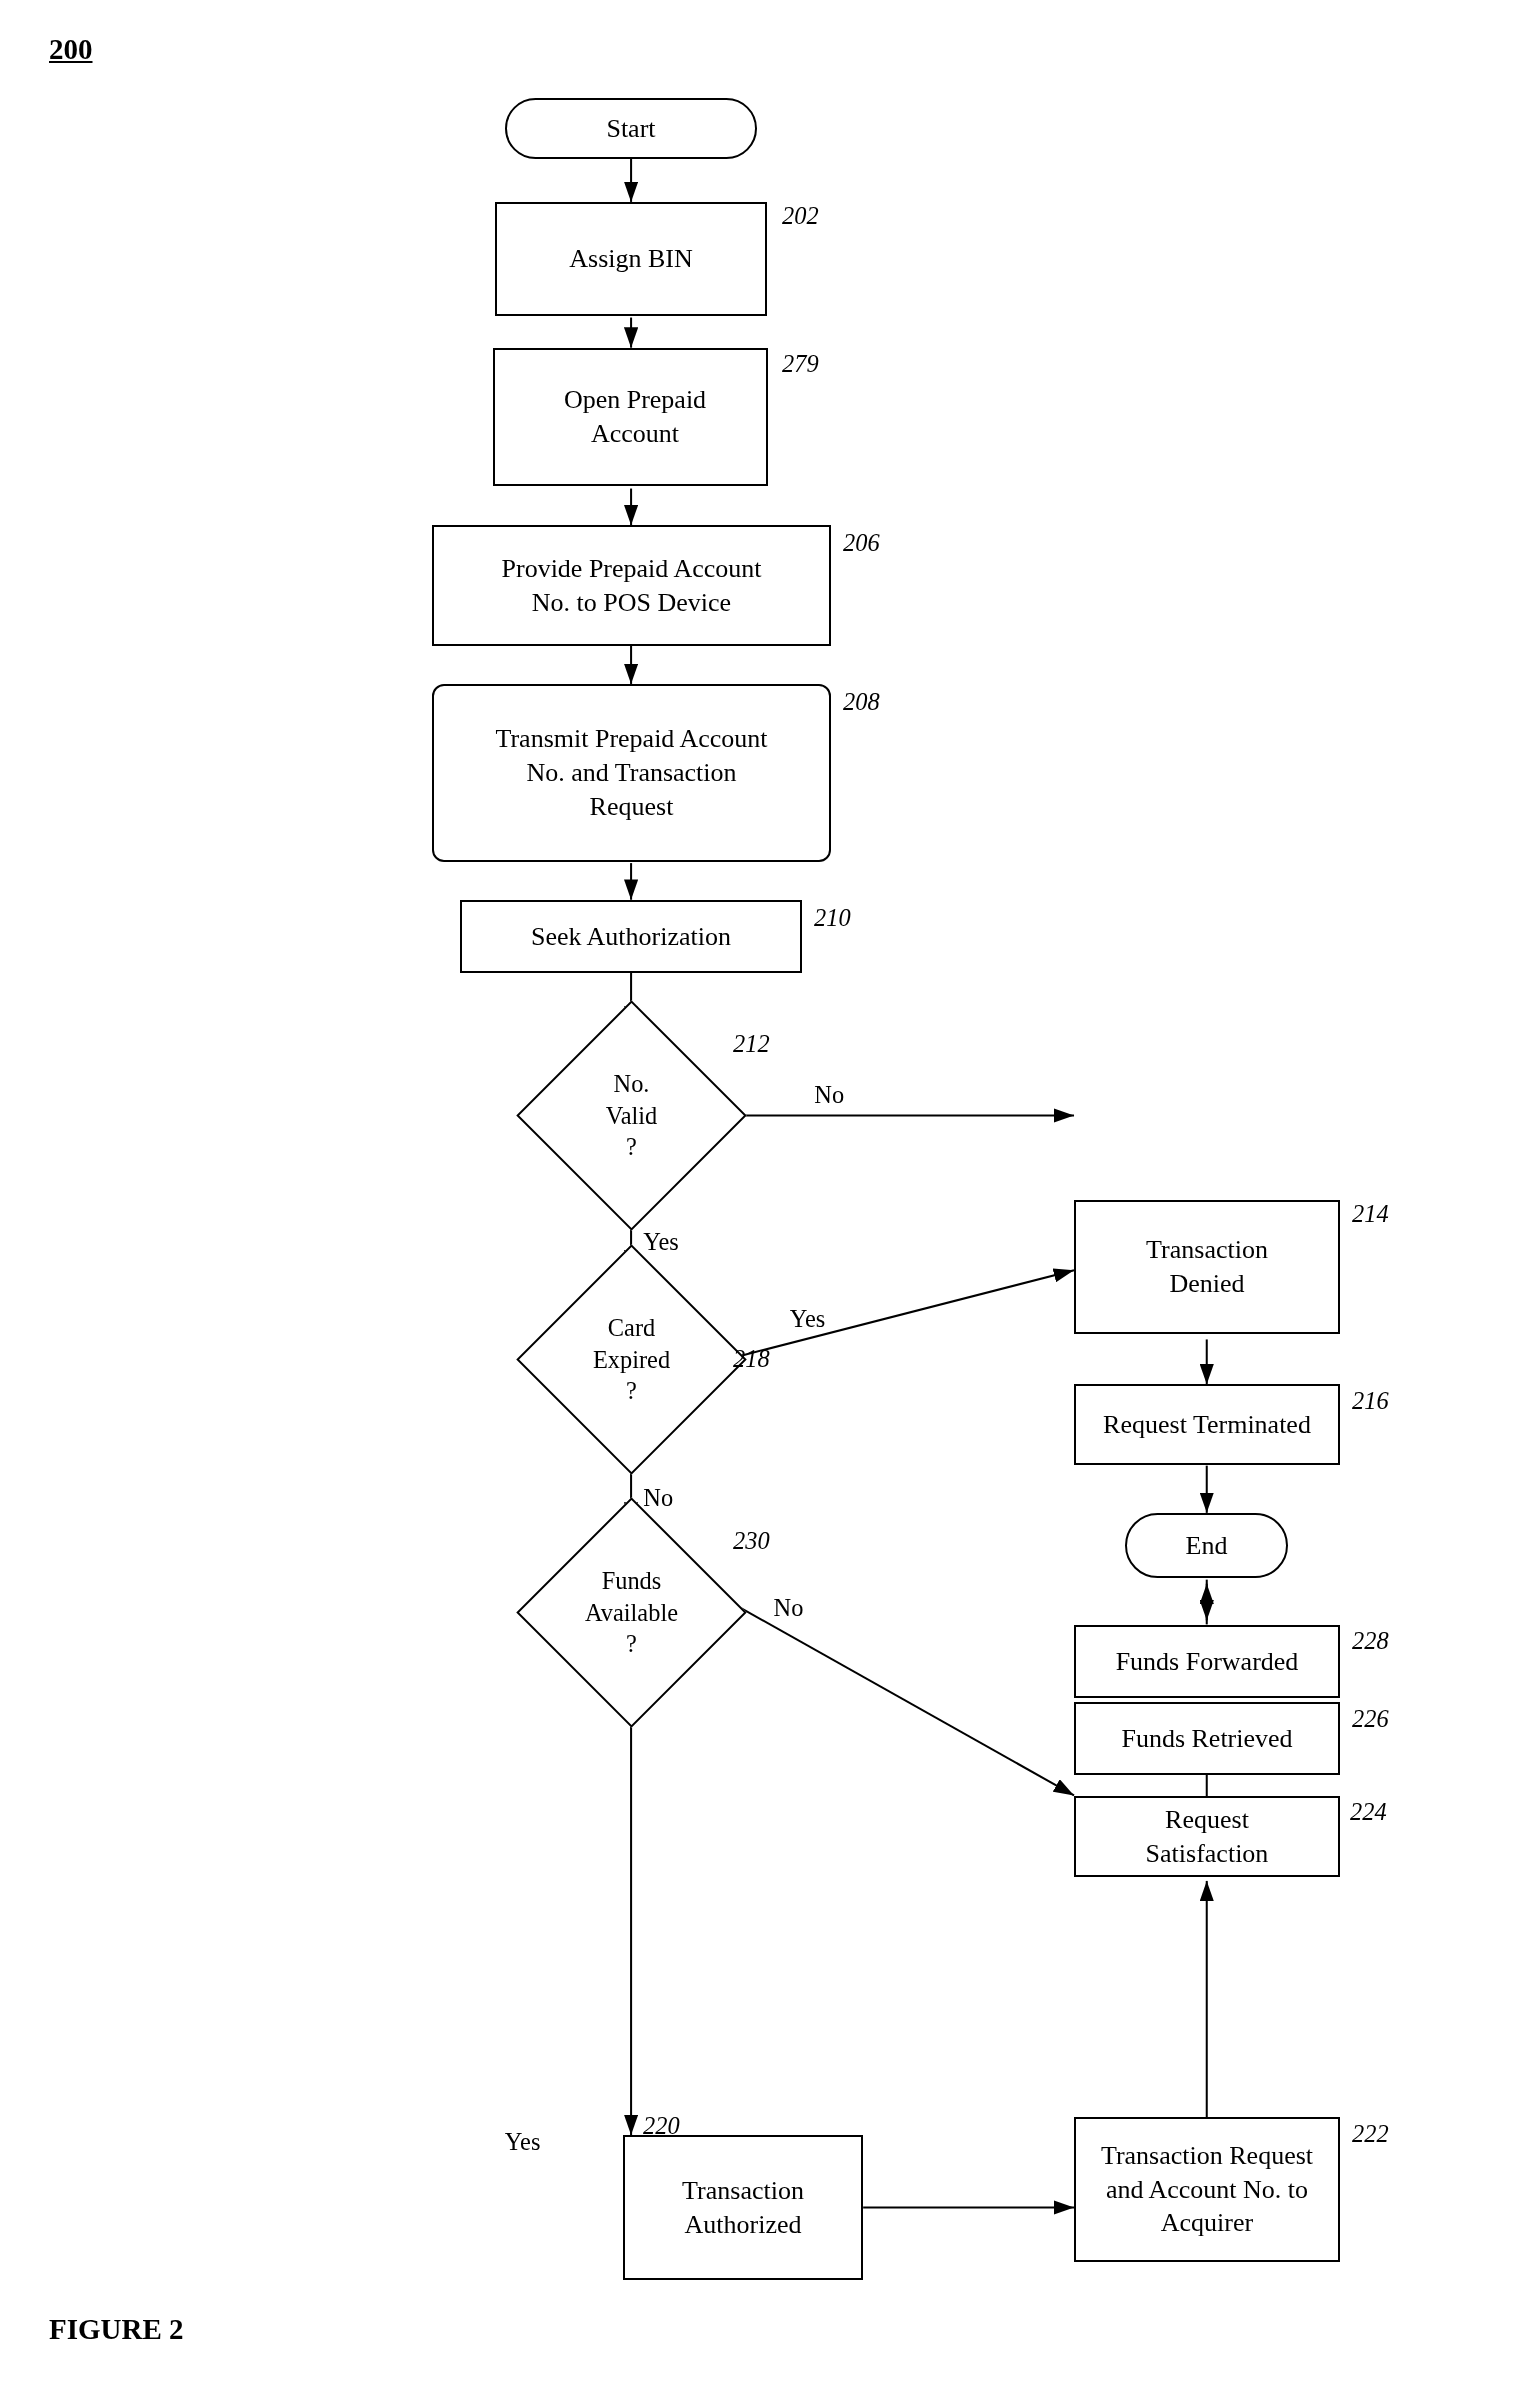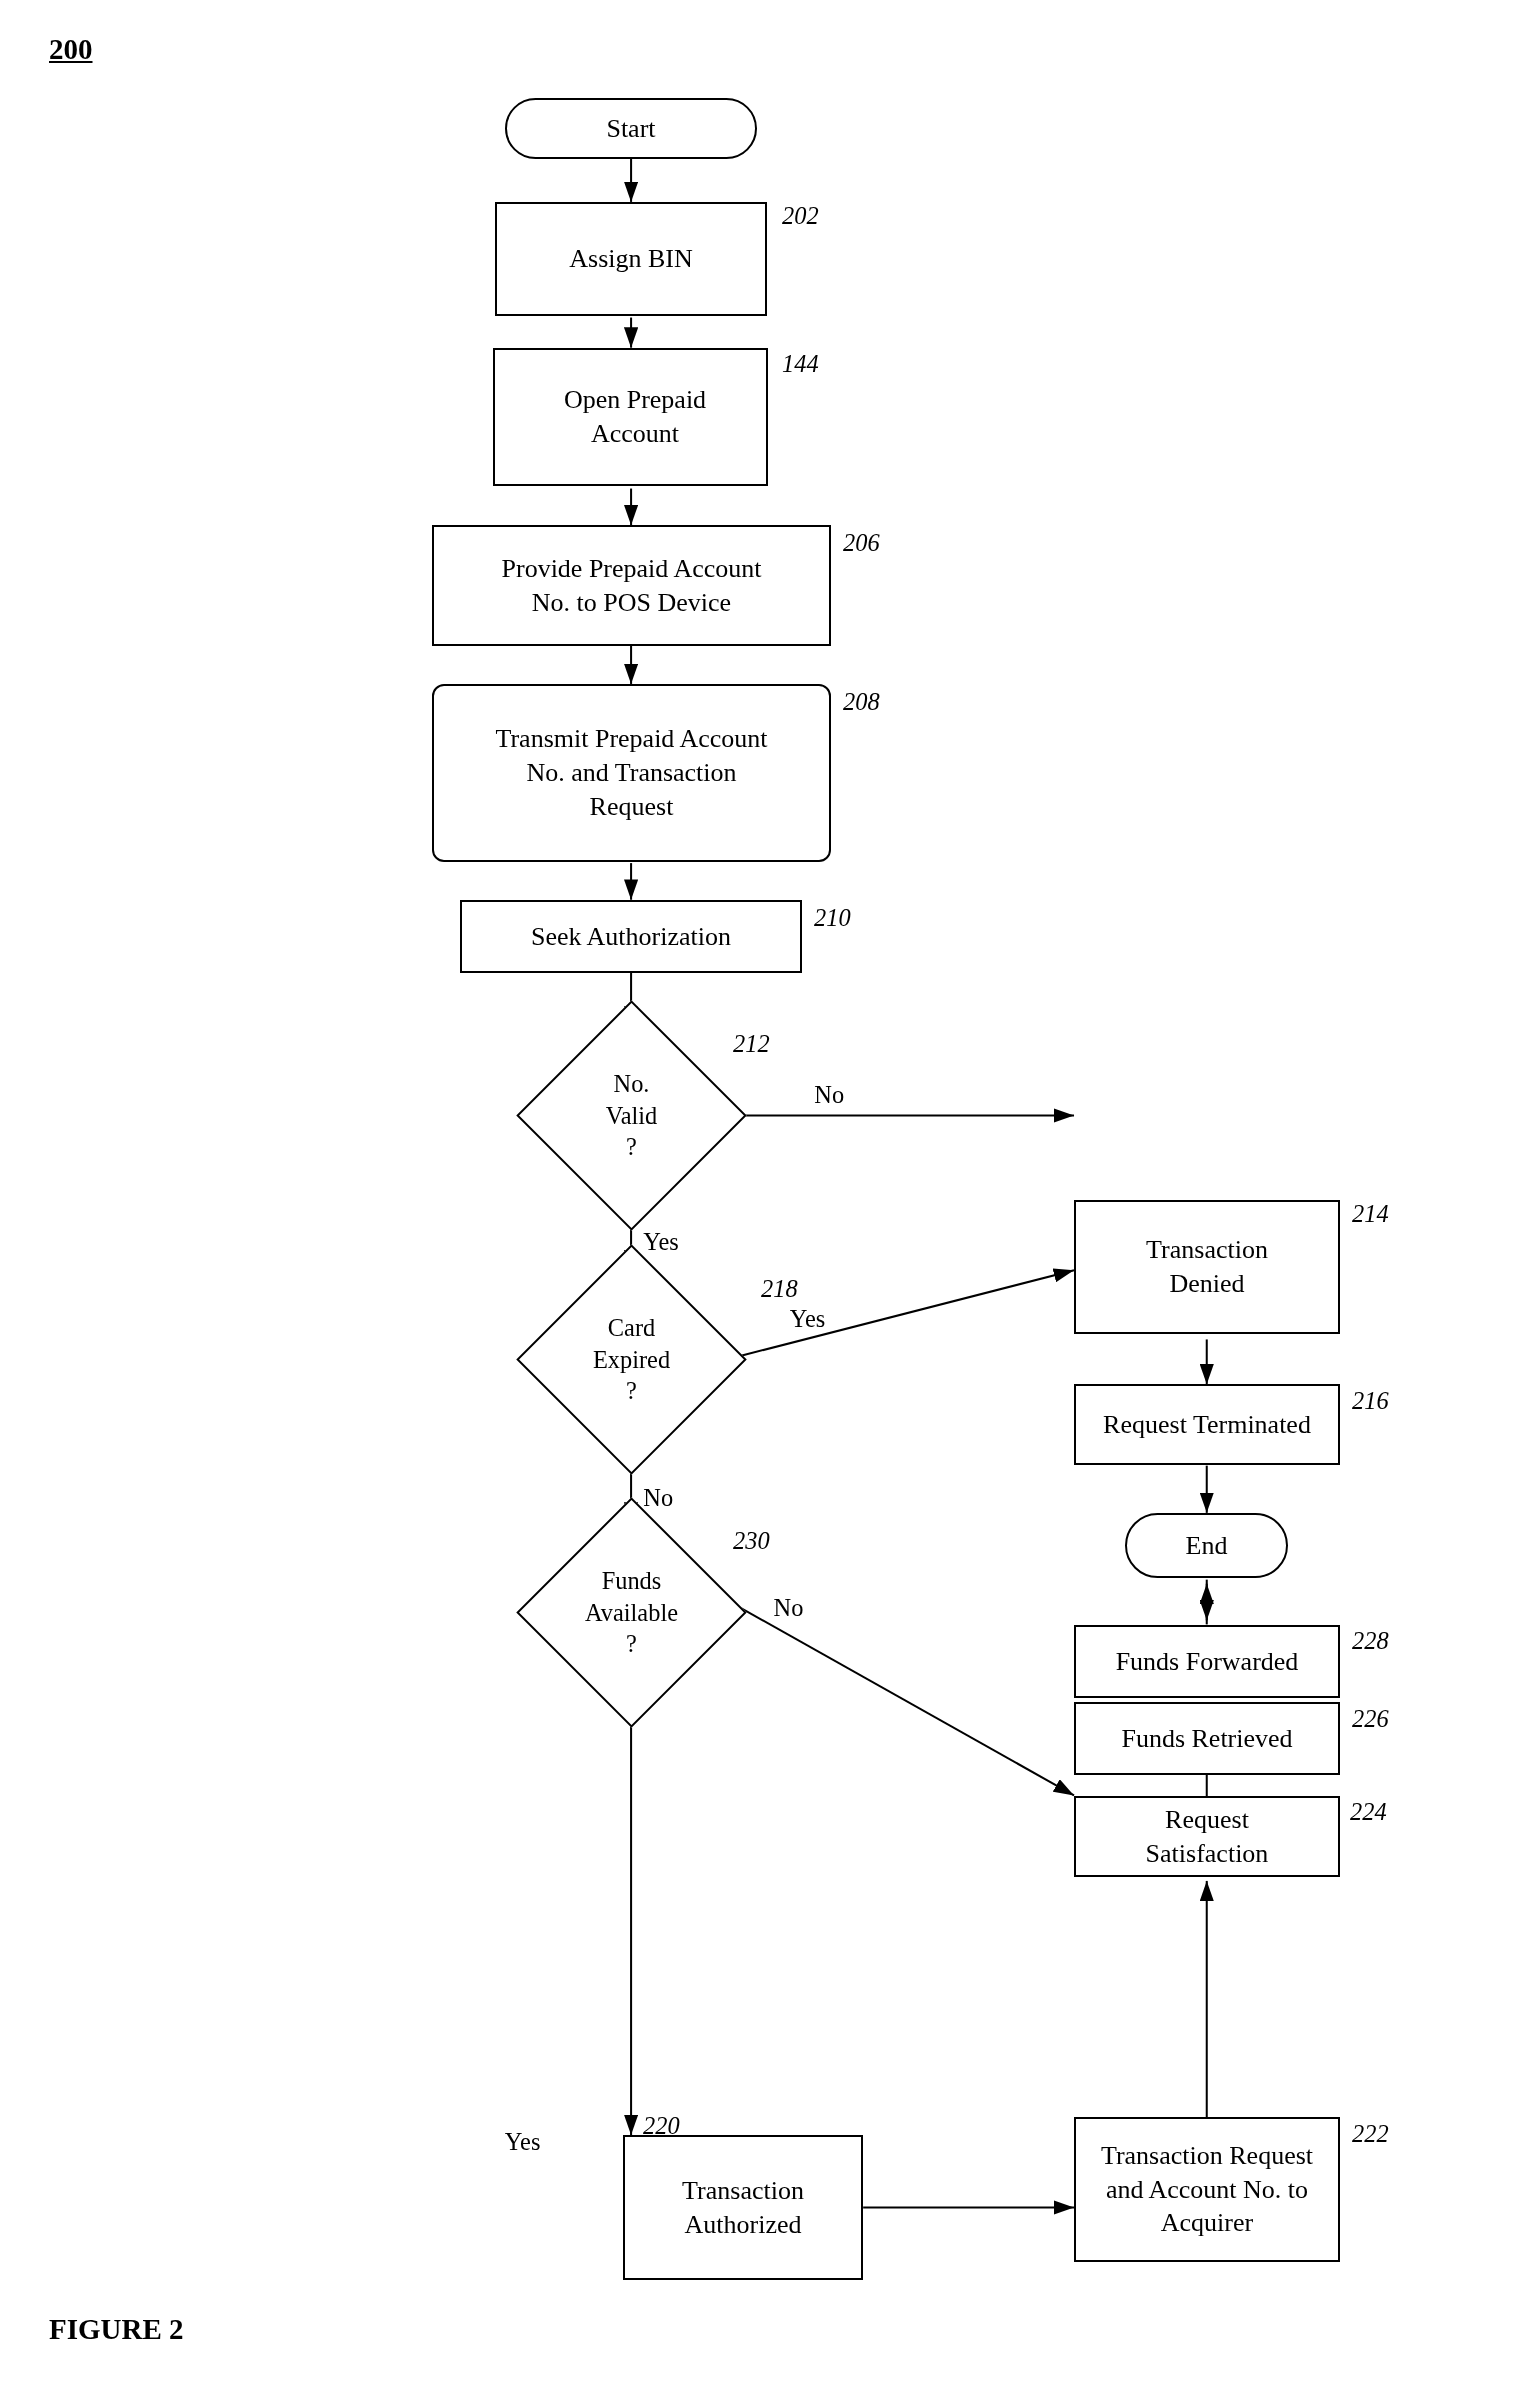--- a/index.html
+++ b/index.html
@@ -170,21 +170,21 @@
 
   <div class="flow-box" style="left:495px; top:202px; width:272px; height:114px;">
     <span>Assign BIN</span>
   </div>
   <span class="step-label" style="left:782px; top:202px;">202</span>
 
   <div class="flow-box" style="left:493px; top:348px; width:275px; height:138px;padding-left:9px;">
     <span style="white-space:pre-line;">Open Prepaid
 Account</span>
   </div>
-  <span class="step-label" style="left:782px; top:350px;">144</span>
+  <span class="step-label" style="left:782px; top:350px;">279</span>
 
   <div class="flow-box" style="left:432px; top:525px; width:399px; height:121px;">
     <span style="white-space:pre-line;">Provide Prepaid Account
 No. to POS Device</span>
   </div>
   <span class="step-label" style="left:843px; top:529px;">206</span>
 
   <div class="flow-box" style="left:432px; top:684px; width:399px; height:178px;border-radius:12px;">
     <span style="white-space:pre-line; text-align:center;">Transmit Prepaid Account
 No. and Transaction
@@ -210,21 +210,21 @@
 Denied</span>
   </div>
   <span class="step-label" style="left:1352px; top:1200px;">214</span>
 
   <div class="flow-diamond" style="left:542px; top:1270px; width:179px; height:179px;">
     <div class="diamond-inner"></div>
     <div class="diamond-text" style="white-space:pre-line;">Card
 Expired
 ?</div>
   </div>
-  <span class="step-label" style="left:733px; top:1275px;margin-left:28px;">218</span>
+  <span class="step-label" style="left:733px; top:1345px;">218</span>
 
   <div class="flow-box" style="left:1074px; top:1384px; width:266px; height:81px;">
     <span>Request Terminated</span>
   </div>
   <span class="step-label" style="left:1352px; top:1387px;">216</span>
 
   <div class="flow-rounded" style="left:1125px; top:1513px; width:163px; height:65px;">
     <span>End</span>
   </div>
 

